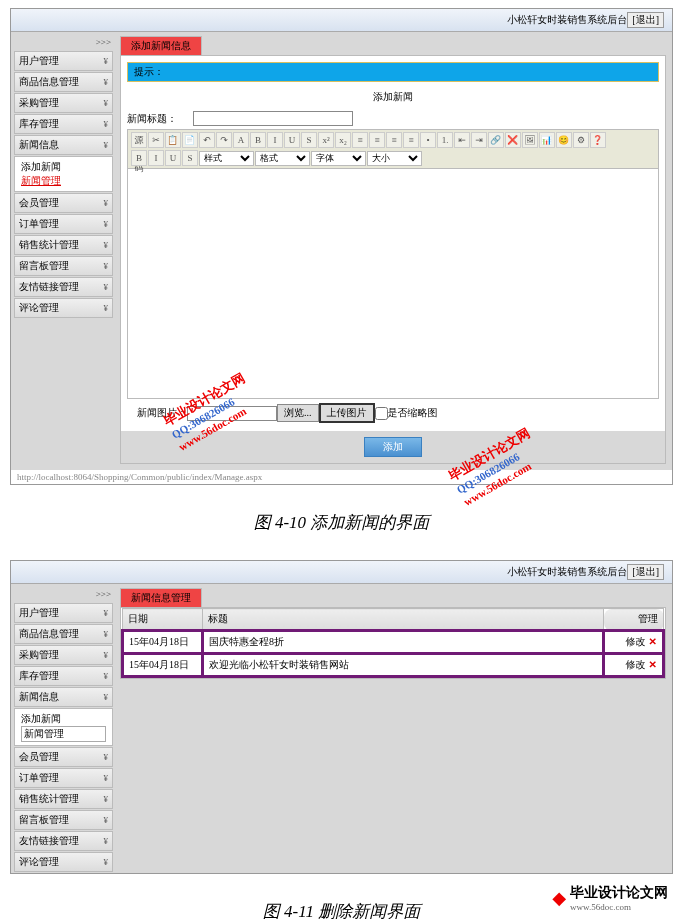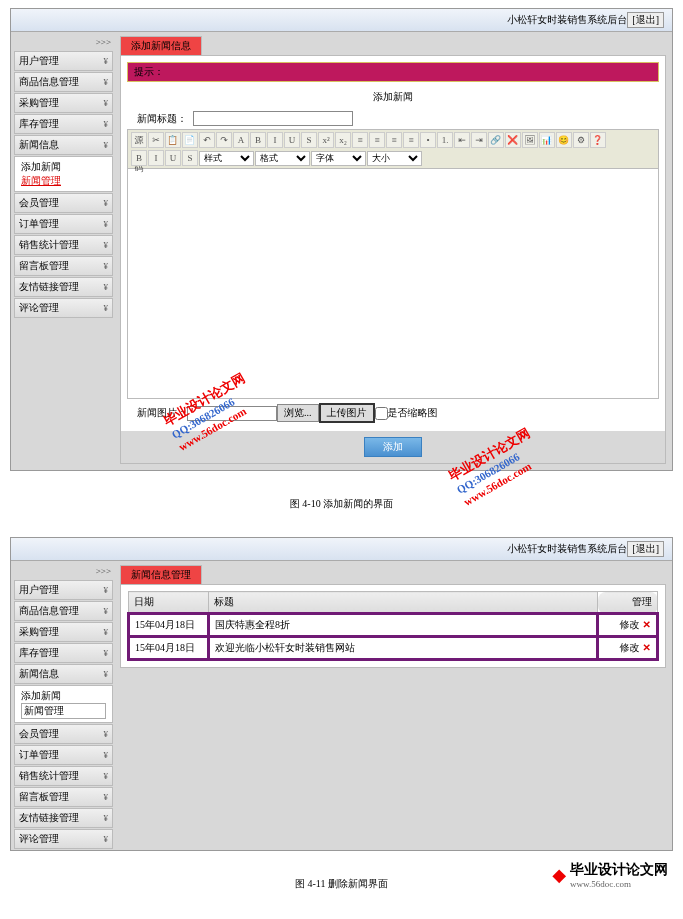--- a/index.html
+++ b/index.html
@@ -13,23 +13,23 @@
     .side-collapse { text-align: right; padding: 2px 5px 3px; font-size: 9px; color: #444; }
     .side-item { background: linear-gradient(#f0f0f0,#dcdcdc); border: 1px solid #bbb; margin: 1px 3px; padding: 2px 4px; font-size: 10px; display:flex; justify-content:space-between; align-items:center; cursor: pointer; }
     .side-item .arrow { font-size: 9px; color:#666; }
     .side-sub { background:#fff; border:1px solid #bbb; margin:1px 3px; padding:3px 6px; font-size:10px; }
     .side-sub .active { color:#d00; text-decoration:underline; }
     
     .content { flex:1; background:#d8d8d8; padding: 4px 6px 6px 4px; }
     .tab { display:inline-block; background:#ef4444; border:1px solid #bbb; border-bottom:none; padding:2px 10px; font-size:10px; }
     .content-box { background:#fff; border:1px solid #bbb; padding:6px; }
     
-    .yellow-bar { background:#be185d; border:1px solid #d8c060; padding:2px 6px; font-size:10px; margin-bottom:4px;font-family:Liberation Mono, monospace; }
+    .yellow-bar { background:#0ea5e9; border:1px solid #d8c060; padding:2px 6px; font-size:10px; margin-bottom:4px;font-family:Liberation Mono, monospace; }
     .form-row { display:flex; align-items:center; padding:3px 0; font-size:10px; }
-    .form-row label { width:60px; text-align:right; margin-right:6px; }
+    .form-row label { width:60px; margin-right:6px; }
     .form-row input[type=text] { border:1px solid #888; height:15px; font-size:10px; }
     .centered-title { text-align:center; padding:4px 0; font-size:10px; }
     
     .editor-toolbar { background:#e8e8d8; border:1px solid #bbb; padding:2px 3px; font-size:10px; line-height:1.6; }
     .editor-toolbar .tb-row { display:flex; flex-wrap:wrap; gap:1px; align-items:center; }
     .tb-btn { display:inline-block; width:16px; height:16px; border:1px solid #ccc; background:#f0f0e8; font-size:9px; text-align:center; line-height:14px; color:#555; cursor:pointer; }
     .tb-sel { border:1px solid #bbb; background:#fff; font-size:9px; height:15px; width:55px; }
     .editor-body { background:#fff; border:1px solid #bbb; border-top:none; height:230px; }
     
     .upload-row { display:flex; align-items:center; padding:4px 0; font-size:10px; }
@@ -37,23 +37,23 @@
     .btn-gray { background:#ddd; border:1px solid #888; padding:1px 6px; font-size:10px; cursor:pointer; }
     .btn-blue { background:linear-gradient(#7ab8e8,#4a90d0); border:1px solid #3a80c0; color:#fff; padding:2px 18px; font-size:10px; cursor:pointer; display:inline-block; }
     .submit-row { text-align:center; padding:6px 0; background:#d8d8d8; margin:4px -6px -6px; }
     
     .status-url { font-size:9px; color:#888; padding:2px 6px; }
     
     .watermark { position:absolute; color:#e00; font-weight:bold; font-size:13px; transform:rotate(-30deg); pointer-events:none; }
     .watermark .blue { color:#36c; font-size:11px; display:block; }
     .watermark .red2 { color:#e00; font-size:11px; }
     
-    .caption { text-align:center; padding:18px 0; font-size:10px; font-family:"SimSun"; }
-    
-    .table-area { background:#fff; border:1px solid #bbb; padding:6px; }
+    .caption { text-align:center; padding:18px 0; font-size:17px; font-family:"SimSun";font-style:italic; }
+    
+    .table-area { background:#fff; border:1px solid #bbb; }
     .news-table { width:100%; border-collapse:collapse; font-size:10px; }
     .news-table th { background:linear-gradient(#eee,#ddd); border:1px solid #bbb; padding:3px 5px; text-align:left; font-weight:normal; }
     .news-table td { border:3px solid #701a75; padding:3px 5px; }
     .news-table .mgmt { text-align:right;border-radius:8px; }
     .del-x { color:#d00; font-weight:bold; cursor:pointer; margin-left:3px; }
     
     .footer-logo { position:absolute; right:15px; bottom:30px; display:flex; align-items:center; gap:4px; }
     .footer-logo .diamond { color:#e00; font-size:18px; }
     .footer-logo .txt1 { font-weight:bold; font-size:14px; }
     .footer-logo .txt2 { font-size:9px; color:#666; display:block; }
@@ -180,20 +180,21 @@
           <span class="btn-gray" style="border:2px solid #333">上传图片</span>
           <input type="checkbox" style="">
           <span>是否缩略图</span>
         </div>
         <div class="submit-row">
           <span class="btn-blue">添加</span>
         </div>
       </div>
     </div>
   </div>
+  <div class="status-url">http://localhost:8064/Shopping/Common/public/index/Manage.aspx</div>
 
   <div class="watermark" style="left:155px; top:380px">
     <span>毕业设计论文网</span>
     <span class="blue">QQ:306826066</span>
     <span class="red2">www.56doc.com</span>
   </div>
   <div class="watermark" style="left:440px; top:435px">
     <span>毕业设计论文网</span>
     <span class="blue">QQ:306826066</span>
     <span class="red2">www.56doc.com</span>

